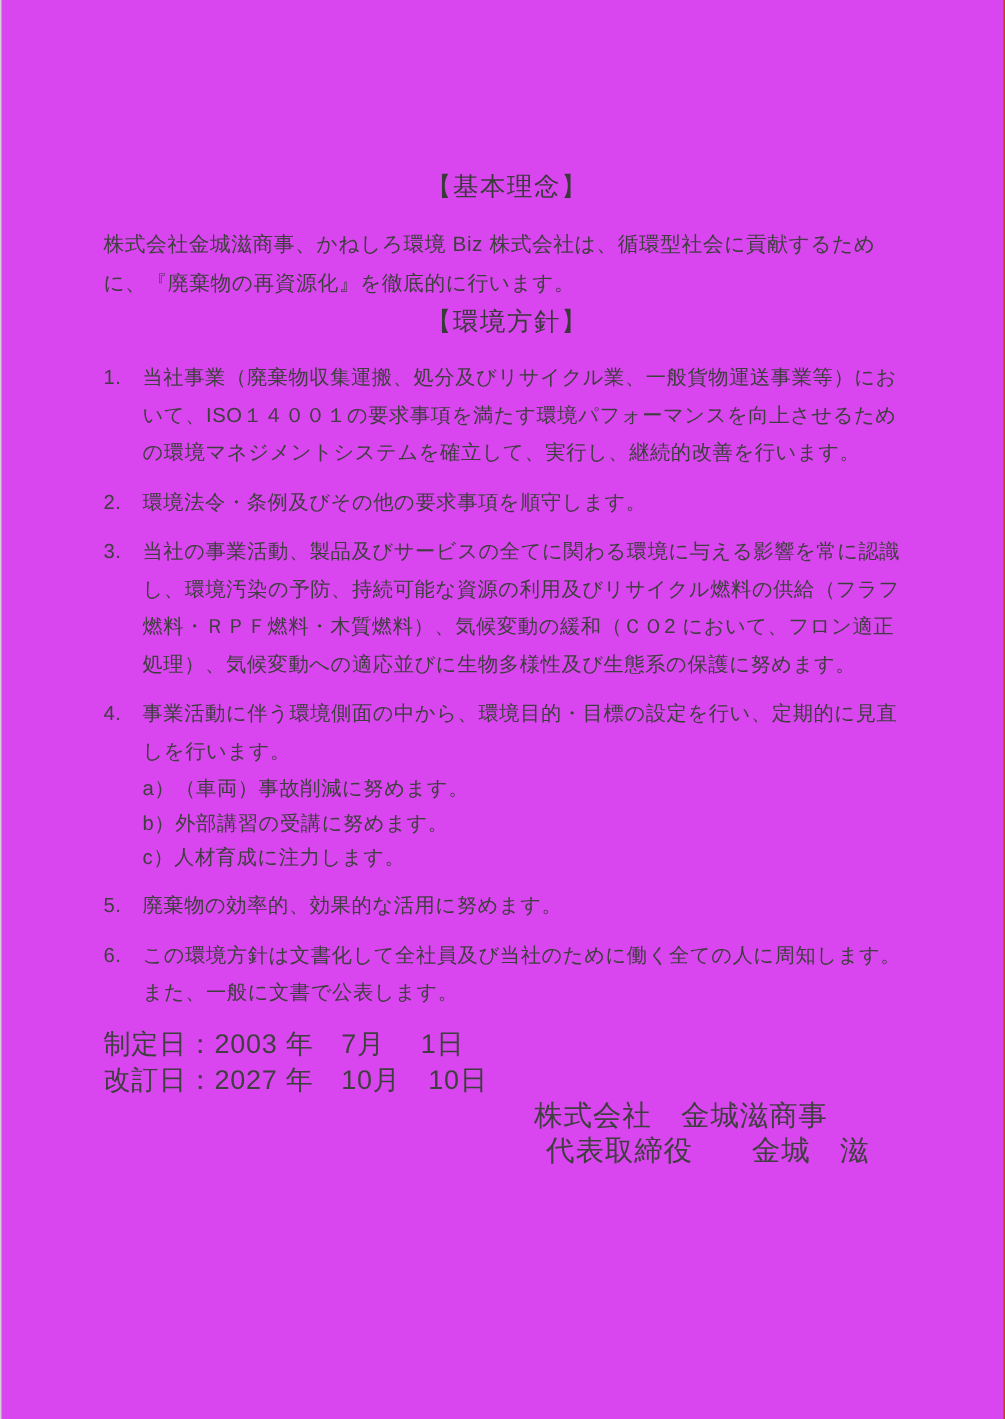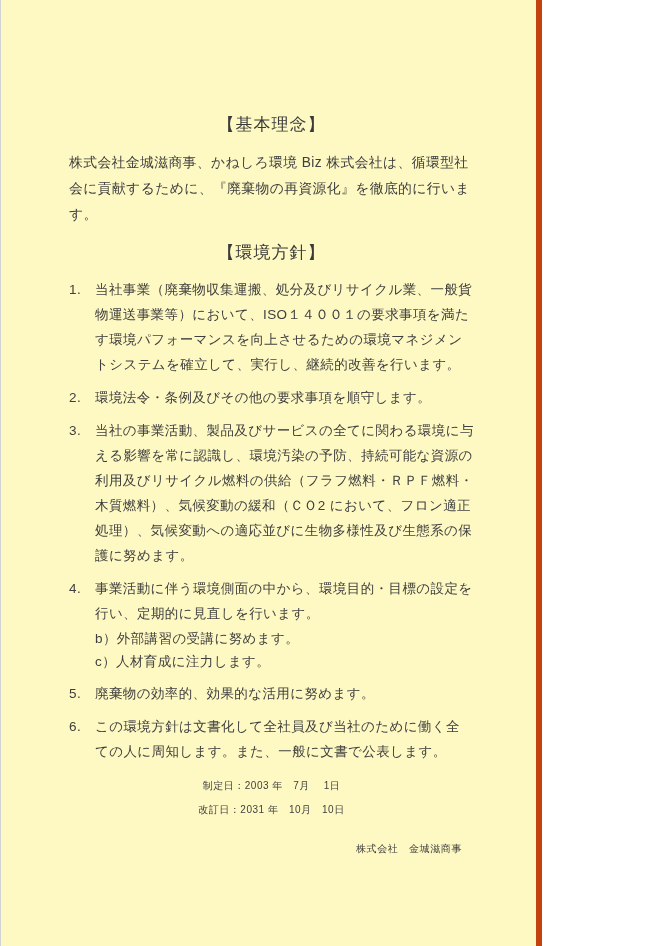--- a/index.html
+++ b/index.html
@@ -6,40 +6,40 @@
   body {
     width: 670px;
     height: 946px;
     background: #ffffff;
     font-family: "Liberation Sans", "DejaVu Sans", sans-serif;
     color: #3f3f3f;
     overflow: hidden;
   }
   .page {
     box-sizing: border-box;
-    width: 542px;
+    width: 670px;
     height: 946px;
-    background: #fef9c3;
+    background: #d946ef;
     border-left: 1px solid #d2d2d2;
-    border-right: 6px solid #c2410c;
+    border-right: 1px solid #c2410c;
   }
   .content {
     box-sizing: border-box;
     padding: 112px 62px 0 68px;
   }
   .section-title {
     font-size: 17px;
     font-weight: normal;
     text-align: center;
     letter-spacing: 1px;
     margin: 0 0 13px 0;
     line-height: 25px;
     color: #3a3a3a;
   }
-  .section-title.second { margin-top: 12px; margin-bottom: 12px; }
+  .section-title.second { margin-top: 0; margin-bottom: 12px; }
   .philosophy {
     font-size: 13.8px;
     line-height: 26px;
     margin: 0 0 0 0;
     letter-spacing: 0.4px;
   }
   .policy-list { margin-top: 0; }
   .policy-item {
     display: flex;
     margin-bottom: 8px;
@@ -51,29 +51,28 @@
     flex: none;
     width: 26px;
   }
   .policy-body { flex: 1; }
   .subitems {
     line-height: 23px;
     margin-top: 1px;
   }
   .dates {
     margin-top: 10px;
-    font-size: 10px;
+    font-size: 18px;
     line-height: 24px;
     letter-spacing: 0.5px;
-    text-align: center;
   }
   .signature {
     margin-left: 287px;
-    margin-top: 15px;
-    font-size: 10px;
+    margin-top: 1px;
+    font-size: 19px;
     line-height: 23px;
     letter-spacing: 0.6px;
   }
   .sig-line.indent { padding-left: 8px; }
 </style>
 </head>
 <body>
 
 <div class="page">
   <div class="content">
@@ -99,41 +98,43 @@
       <div class="policy-item">
         <span class="policy-no">3.</span>
         <span class="policy-body">当社の事業活動、製品及びサービスの全てに関わる環境に与える影響を常に認識し、環境汚染の予防、持続可能な資源の利用及びリサイクル燃料の供給（フラフ燃料・ＲＰＦ燃料・木質燃料）、気候変動の緩和（ＣＯ2 において、フロン適正処理）、気候変動への適応並びに生物多様性及び生態系の保護に努めます。</span>
       </div>
 
       <div class="policy-item">
         <span class="policy-no">4.</span>
         <span class="policy-body">
           <span>事業活動に伴う環境側面の中から、環境目的・目標の設定を行い、定期的に見直しを行います。</span>
           <div class="subitems">
+            <div class="subitem">a）（車両）事故削減に努めます。</div>
             <div class="subitem">b）外部講習の受講に努めます。</div>
             <div class="subitem">c）人材育成に注力します。</div>
           </div>
         </span>
       </div>
 
       <div class="policy-item">
         <span class="policy-no">5.</span>
         <span class="policy-body">廃棄物の効率的、効果的な活用に努めます。</span>
       </div>
 
       <div class="policy-item">
         <span class="policy-no">6.</span>
         <span class="policy-body">この環境方針は文書化して全社員及び当社のために働く全ての人に周知します。また、一般に文書で公表します。</span>
       </div>
 
     </div>
 
     <div class="dates">
       <div>制定日：2003 年　7月　 1日</div>
-      <div>改訂日：2031 年　10月　10日</div>
+      <div>改訂日：2027 年　10月　10日</div>
     </div>
 
     <div class="signature">
       <div class="sig-line">株式会社　金城滋商事</div>
+      <div class="sig-line indent">代表取締役　　金城　滋</div>
     </div>
 
   </div>
 </div>
 
 </body></html>

